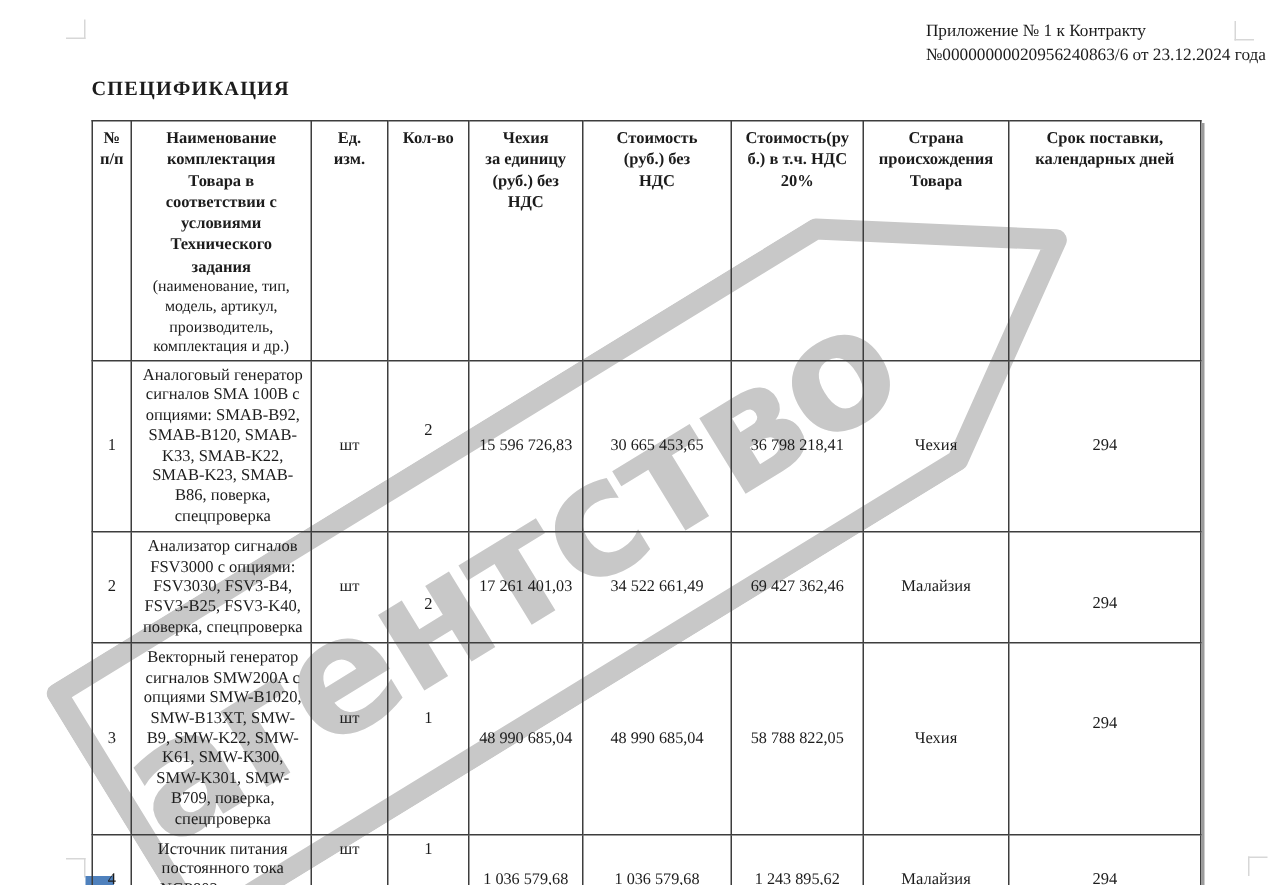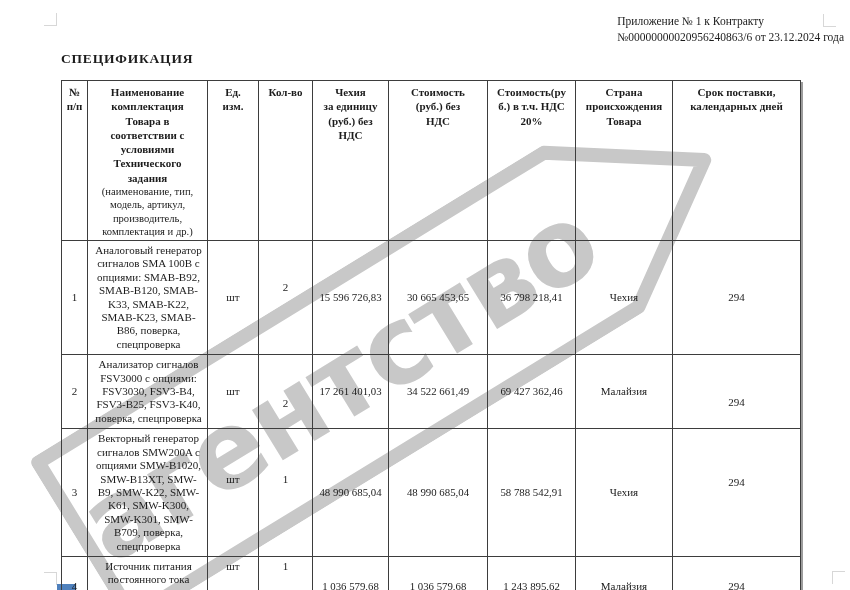--- a/index.html
+++ b/index.html
@@ -209,21 +209,21 @@
 SMW-B13XT, SMW-
 B9, SMW-K22, SMW-
 K61, SMW-K300,
 SMW-K301, SMW-
 B709, поверка,
 спецпроверка</span></td>
     <td><span class="hi">шт</span></td>
     <td><span class="hi">1</span></td>
     <td><span class="num">48 990 685,04</span></td>
     <td><span class="num">48 990 685,04</span></td>
-    <td><span class="num">58 788 542,91</span></td>
+    <td><span class="num">58 788 822,05</span></td>
     <td><span>Чехия</span></td>
     <td><span class="hi2">294</span></td>
   </tr>
 
   <tr class="r4">
     <td><span>4</span></td>
     <td class="name-cell"><span class="pre">Источник питания
 постоянного тока
 NGP802, поверка,
 спецпроверка</span></td>

